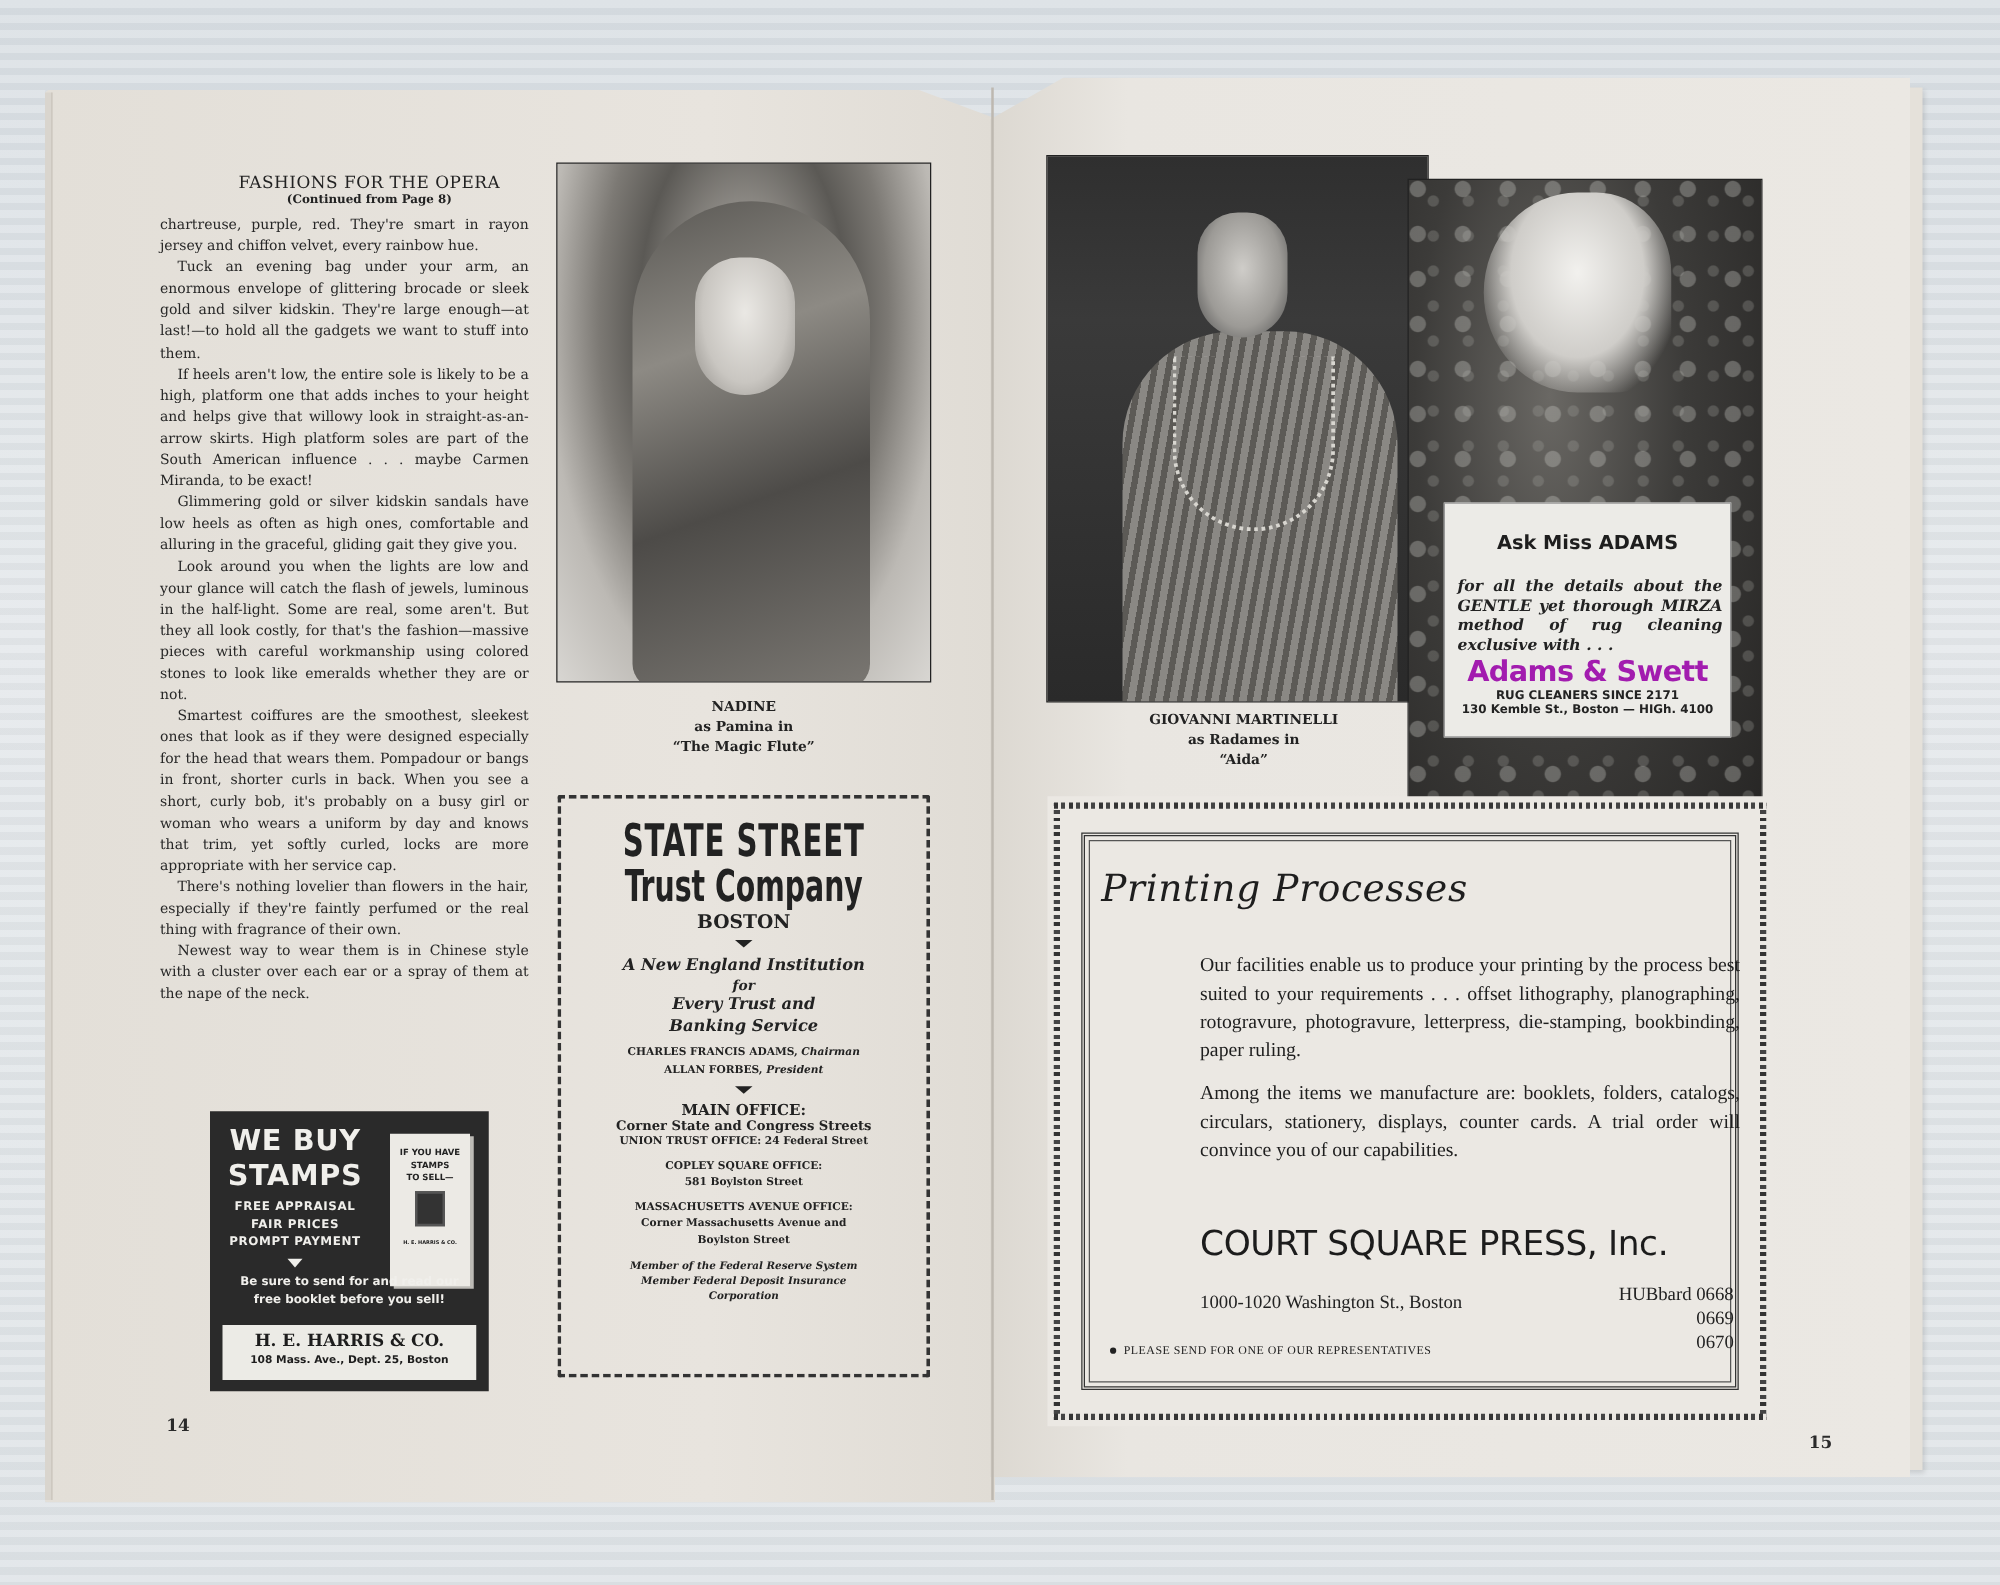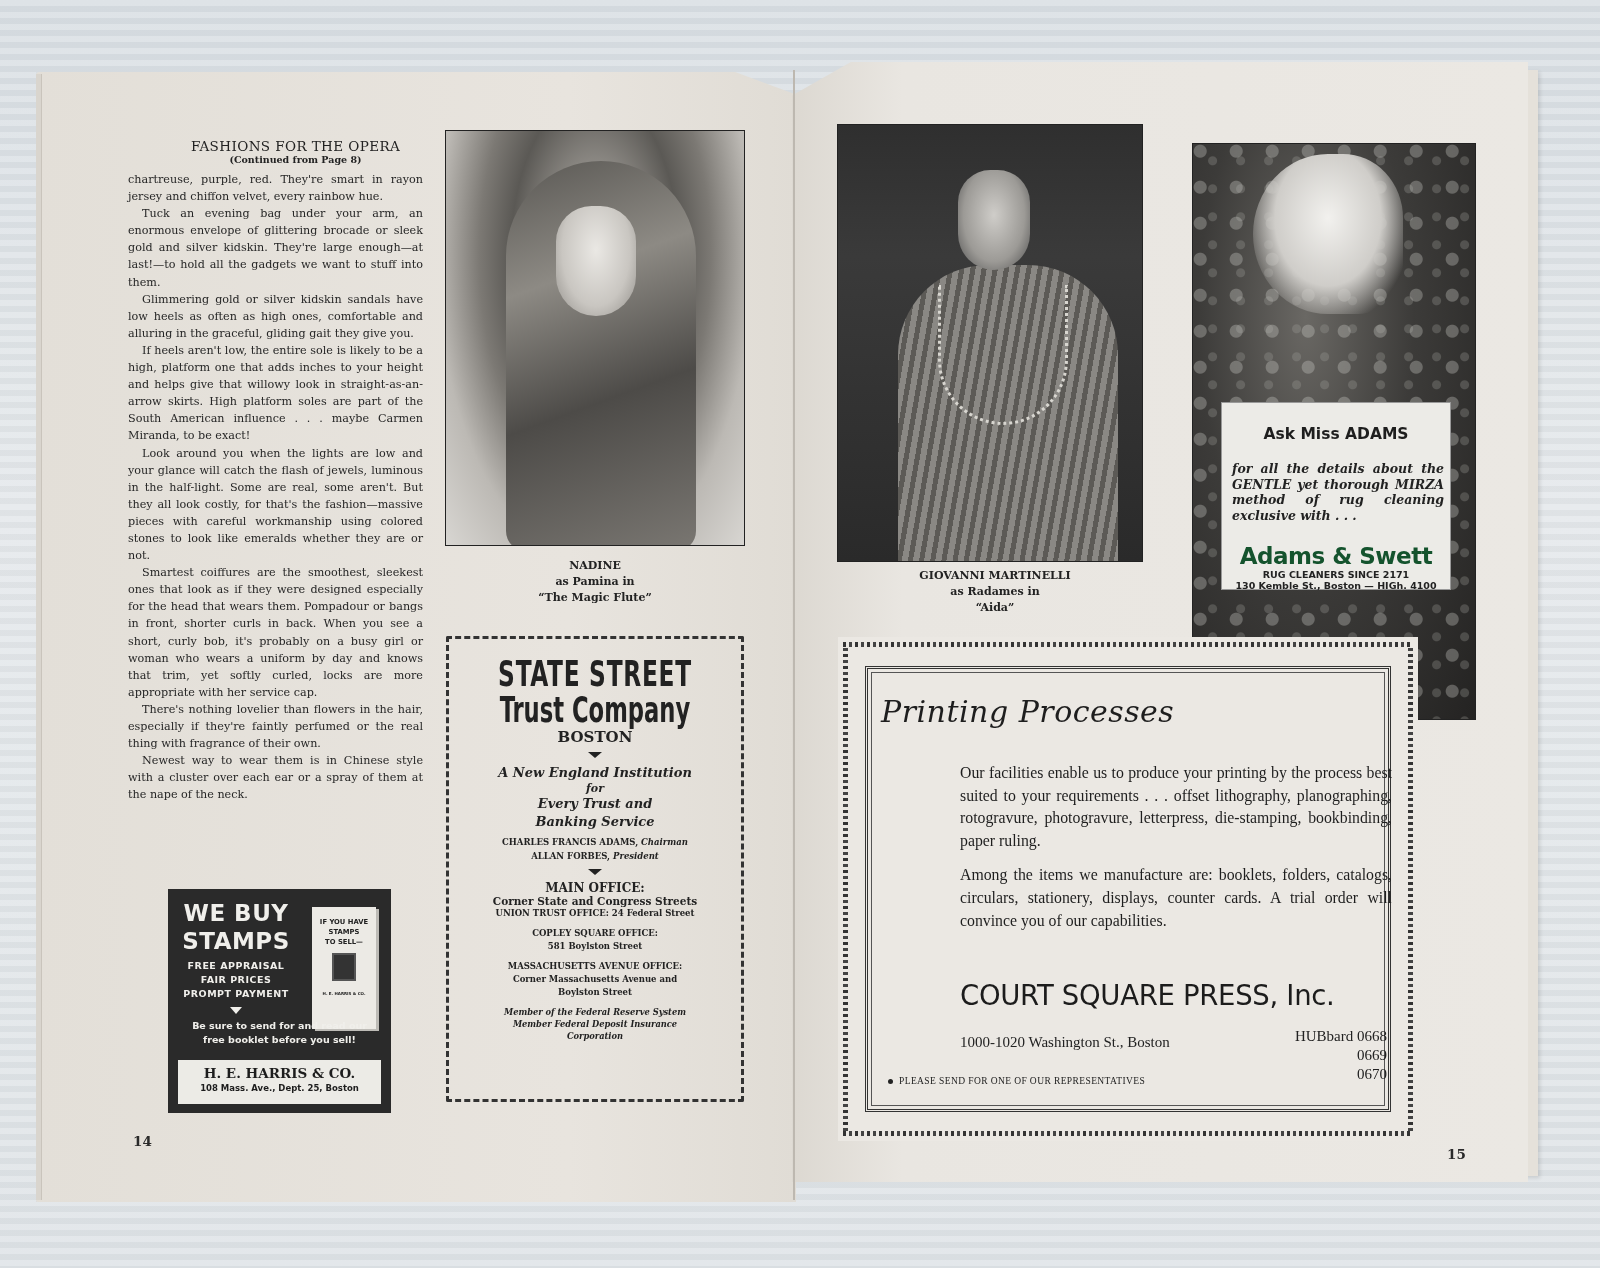--- a/index.html
+++ b/index.html
@@ -93,21 +93,21 @@
     position: absolute; left: 120px; top: 45px; width: 72px; height: 100px;
     border-radius: 36px 36px 40px 40px;
     background: radial-gradient(ellipse at 50% 45%, #cfcdc9 0%, #9c9a96 60%, #4a4a4a 100%);
   }
   .mart-necklace {
     position: absolute; left: 100px; top: 160px; width: 130px; height: 140px;
     border-radius: 0 0 70px 70px;
     border: 3px dotted #d8d6d0; border-top: none;
   }
   .photo-miss {
-    left: 1192px; top: 143px; width: 284px; height: 577px;
+    left: 1126px; top: 143px; width: 284px; height: 577px;
     background: radial-gradient(ellipse at 40% 30%, #6a6864 0%, #3c3b39 45%, #242322 100%);
   }
   .rug-pattern {
     position: absolute; inset: 0;
     background:
       radial-gradient(circle at 20% 20%, rgba(200,200,195,0.35) 0 6px, transparent 7px) 0 0/36px 36px,
       radial-gradient(circle at 70% 60%, rgba(160,160,155,0.3) 0 4px, transparent 5px) 0 0/28px 28px;
   }
   .miss-figure {
     position: absolute; left: 60px; top: 10px; width: 150px; height: 160px;
@@ -117,21 +117,21 @@
   .adams-box {
     position: absolute; left: 28px; top: 258px; width: 230px; height: 188px;
     background: #ecebe7; border: 1px solid #999;
     text-align: center; padding-top: 22px;
   }
   .adams-ask { font-family: "DejaVu Sans", sans-serif; font-weight: bold; font-size: 15.5px; color: #1e1e1e; }
   .adams-desc {
     font-family: "DejaVu Serif", serif; font-style: italic; font-weight: bold;
     font-size: 12.5px; line-height: 15.5px; text-align: justify; padding: 2px 6px 0 10px; color: #222; margin-top: 16px;
   }
-  .adams-name { font-family: "DejaVu Sans", sans-serif; font-weight: bold; font-size: 23px; letter-spacing: -0.5px; margin-top: 20px; color: #14532d; }
+  .adams-name { font-family: "DejaVu Sans", sans-serif; font-weight: bold; font-size: 23px; letter-spacing: -0.5px; margin-top: 2px; color: #a21caf; }
   .adams-since { font-family: "DejaVu Sans", sans-serif; font-weight: bold; font-size: 9.5px; }
   .adams-addr { font-family: "DejaVu Sans", sans-serif; font-weight: bold; font-size: 9.5px; }
 
   
   .caption {
     position: absolute; text-align: center; font-family: "DejaVu Serif", serif;
     font-weight: bold; font-size: 11px; line-height: 16px; color: #222;
   }
   .caption-nadine { left: 495px; top: 558px; width: 200px; }
   .caption-mart { left: 880px; top: 568px; width: 230px; }
@@ -228,22 +228,22 @@
 <div class="page page-left"></div>
 <div class="page-left-edge"></div>
 <div class="page page-right"></div>
 <div class="gutter"></div>
 
 <div class="article">
   <div class="article-title">FASHIONS FOR THE OPERA</div>
   <div class="article-sub">(Continued from Page 8)</div>
   <p class="first">chartreuse, purple, red.  They're smart in rayon jersey and chiffon velvet, every rainbow hue.</p>
   <p>Tuck an evening bag under your arm, an enormous envelope of glittering brocade or sleek gold and silver kidskin.  They're large enough—at last!—to hold all the gadgets we want to stuff into them.</p>
+  <p>If heels aren't low, the entire sole is likely to be a high, platform one that adds inches to your height and helps give that willowy look in straight-as-an-arrow skirts.  High platform soles are part of the South American influence . . . maybe Carmen Miranda, to be exact!</p>
   <p>Glimmering gold or silver kidskin sandals have low heels as often as high ones, comfortable and alluring in the graceful, gliding gait they give you.</p>
-  <p>If heels aren't low, the entire sole is likely to be a high, platform one that adds inches to your height and helps give that willowy look in straight-as-an-arrow skirts.  High platform soles are part of the South American influence . . . maybe Carmen Miranda, to be exact!</p>
   <p>Look around you when the lights are low and your glance will catch the flash of jewels, luminous in the half-light.  Some are real, some aren't.  But they all look costly, for that's the fashion—massive pieces with careful workmanship using colored stones to look like emeralds whether they are or not.</p>
   <p>Smartest coiffures are the smoothest, sleekest ones that look as if they were designed especially for the head that wears them.  Pompadour or bangs in front, shorter curls in back.  When you see a short, curly bob, it's probably on a busy girl or woman who wears a uniform by day and knows that trim, yet softly curled, locks are more appropriate with her service cap.</p>
   <p>There's nothing lovelier than flowers in the hair, especially if they're faintly perfumed or the real thing with fragrance of their own.</p>
   <p>Newest way to wear them is in Chinese style with a cluster over each ear or a spray of them at the nape of the neck.</p>
 </div>
 
 <div class="photo photo-nadine">
   <div class="nadine-hood"></div>
   <div class="nadine-face"></div>
 </div>

